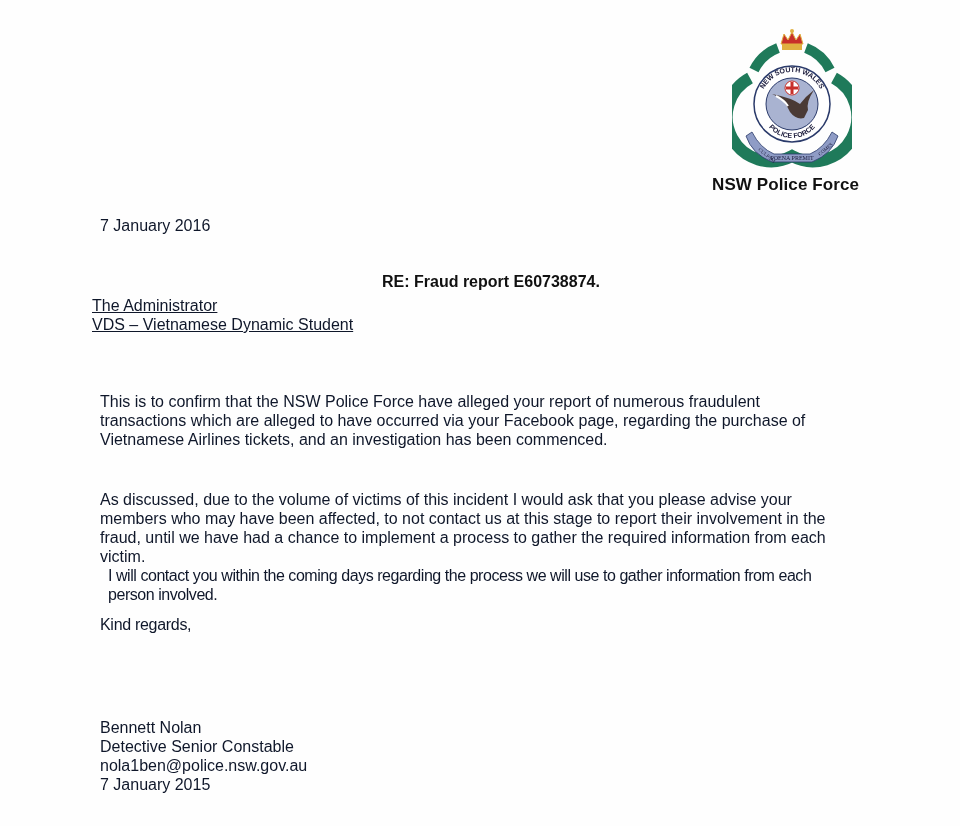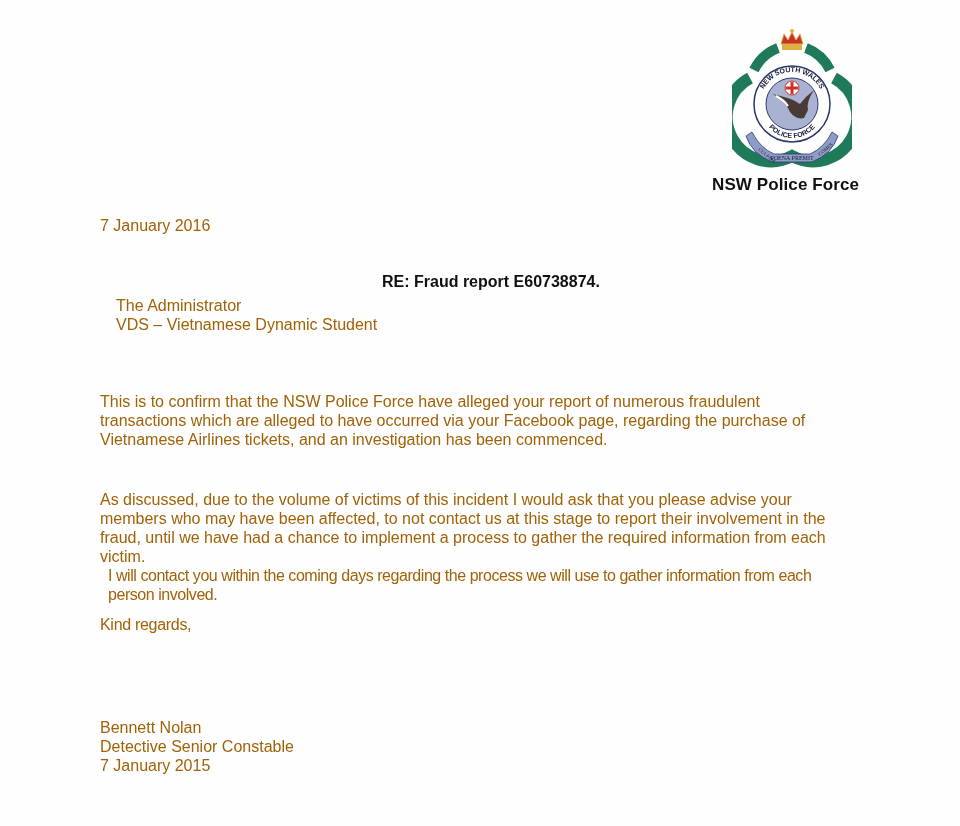--- a/index.html
+++ b/index.html
@@ -7,24 +7,24 @@
       width: 960px; height: 826px;
       background: #ffffff;
       font-family: "Liberation Sans", sans-serif;
       color: #1e1e1e;
       position: relative;
       overflow: hidden;
     }
     .page { position: absolute; left: 0; top: 0; width: 960px; height: 826px; background: #fefefe; }
     .crest { position: absolute; left: 732px; top: 28px; width: 120px; height: 145px; }
     .org-name { position: absolute; left: 712px; top: 175px; font-weight: bold; font-size: 17px; color: #111; letter-spacing: 0.1px; }
-    .txt { position: absolute; font-size: 16px; line-height: 19px; color: #a16207; }
+    .txt { position: absolute; font-size: 16px; line-height: 19px; color: #0f172a; }
     .date-top { left: 100px; top: 216px; }
     .subject { left: 382px; top: 272px; font-weight: bold; color: #111; }
-    .addr { left: 116px; top: 296px; }
+    .addr { left: 92px; top: 296px; text-decoration: underline; }
     .para { left: 100px; width: 800px; }
     .p1 { top: 392px; }
     .p2 { top: 470px; margin-top: 20px; }
     .p3 { top: 566px; margin-left: 8px; }
     .closing { left: 100px; top: 615px; }
     .sig { left: 100px; top: 718px; }
     .line { display: block; white-space: nowrap; }
     .p3 .line { letter-spacing: -0.45px; }
     .closing .line { letter-spacing: -0.3px; }
   </style>
@@ -101,15 +101,16 @@
     <span class="line">person involved.</span>
   </div>
 
   <div class="txt closing">
     <span class="line">Kind regards,</span>
   </div>
 
   <div class="txt sig">
     <span class="line">Bennett Nolan</span>
     <span class="line">Detective Senior Constable</span>
+    <span class="line">nola1ben@police.nsw.gov.au</span>
     <span class="line">7 January 2015</span>
   </div>
 </div>
 
 </body></html>

